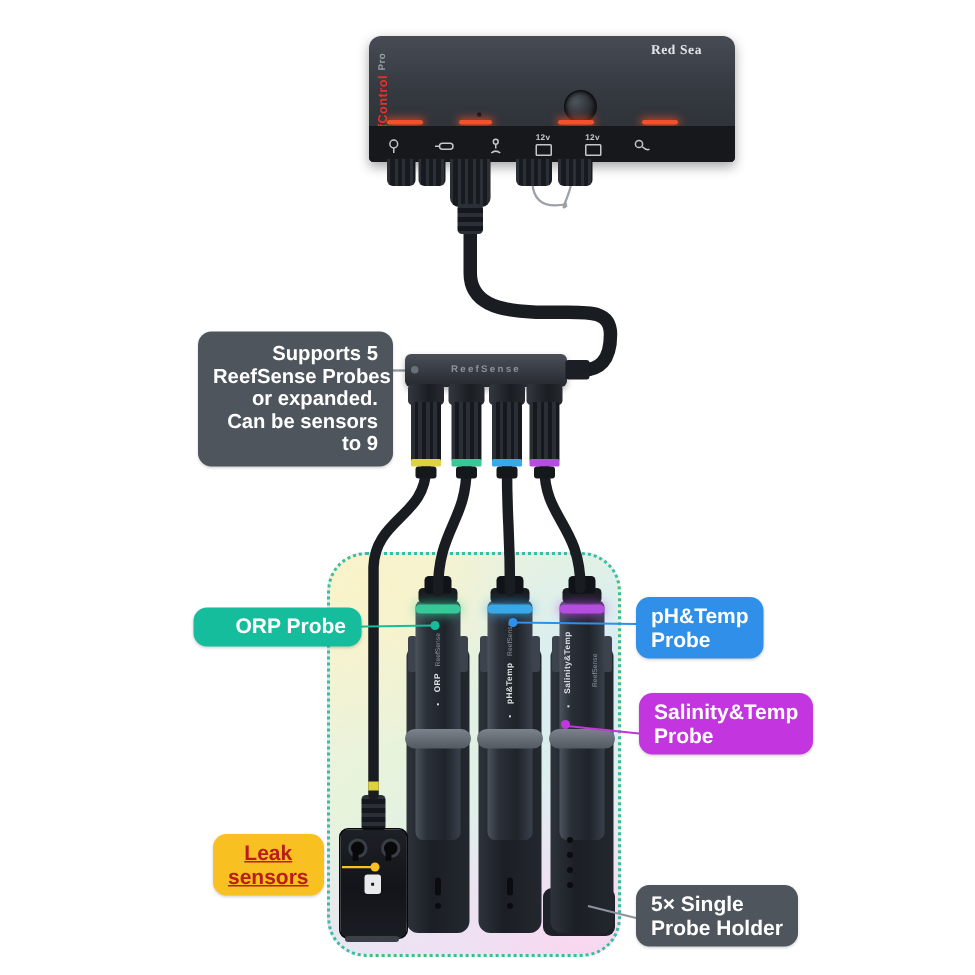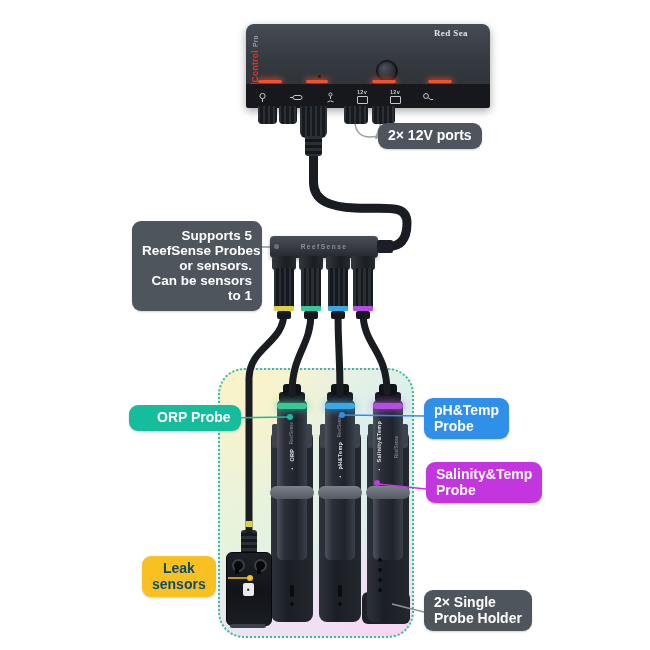--- a/index.html
+++ b/index.html
@@ -9,21 +9,21 @@
   
   .callout{position:absolute;z-index:10;border-radius:9px;font-weight:bold;font-size:14px;
            line-height:1.12;padding:5px 10px;color:#fff;box-shadow:0 1px 2px rgba(0,0,0,.18);
            white-space:nowrap;}
   .callout.dark{background:var(--callout_dark);}
   .callout.green-badge{background:var(--badge_green);color:#07130b;border-radius:5px;
            font-size:19px;padding:4px 14px;box-shadow:none;}
   .callout.teal{background:var(--orp_teal);}
   .callout.blue{background:var(--ph_blue);}
   .callout.magenta{background:var(--salinity_magenta);}
-  .callout.yellow{background:var(--leak_yellow);color:#0c4a6e;}
+  .callout.yellow{background:var(--leak_yellow);color:#b91c1c;text-decoration:underline;}
   .callout .line2{display:block;}
 
   
   .device{position:absolute;left:246px;top:24px;width:244px;height:84px;z-index:6;
           border-radius:8px 8px 3px 3px;
           background:linear-gradient(180deg,#474c54 0%,#34383f 45%,#2b2f35 100%);
           box-shadow:0 3px 8px rgba(0,0,0,.35);}
   .device-strip{position:absolute;left:0;right:0;bottom:0;height:24px;background:#16181c;
           border-radius:0 0 3px 3px;}
   .ind{position:absolute;bottom:25px;height:3px;border-radius:2px;background:var(--indicator_orange);
@@ -273,45 +273,44 @@
   <div class="ld-plate">
     <span class="ld-keyhole" style="left:5px;"></span>
     <span class="ld-keyslot" style="left:8px;"></span>
     <span class="ld-keyhole" style="left:27px;"></span>
     <span class="ld-keyslot" style="left:30px;"></span>
     <span class="ld-logo">▪</span>
   </div>
   <div class="ld-foot"></div>
 
 
-  <div class="callout dark" style="left:378px;top:123px;">2× 12V ports</div>
 
   <div class="callout dark" style="left:132px;top:221px;width:110px;text-align:right;font-size:13.5px;padding:7px 10px;">
     <span class="line2">Supports 5</span>
     <span class="line2">ReefSense Probes</span>
-    <span class="line2">or sensors.</span>
+    <span class="line2">or expanded.</span>
     <span class="line2">Can be sensors</span>
-    <span class="line2">to 1</span>
+    <span class="line2">to 9</span>
   </div>
 
   <div class="callout teal" style="left:129px;top:405px;padding-left:28px;">ORP Probe</div>
 
   <div class="callout blue" style="left:424px;top:398px;">
     <span class="line2">pH&amp;Temp</span>
     <span class="line2">Probe</span>
   </div>
 
   <div class="callout magenta" style="left:426px;top:462px;">
     <span class="line2">Salinity&amp;Temp</span>
     <span class="line2">Probe</span>
   </div>
 
   <div class="callout yellow" style="left:142px;top:556px;text-align:center;">
     <span class="line2">Leak</span>
     <span class="line2">sensors</span>
   </div>
 
   <div class="callout dark" style="left:424px;top:590px;">
-    <span class="line2">2× Single</span>
+    <span class="line2">5× Single</span>
     <span class="line2">Probe Holder</span>
   </div>
 
 </div>
 
 </body></html>

